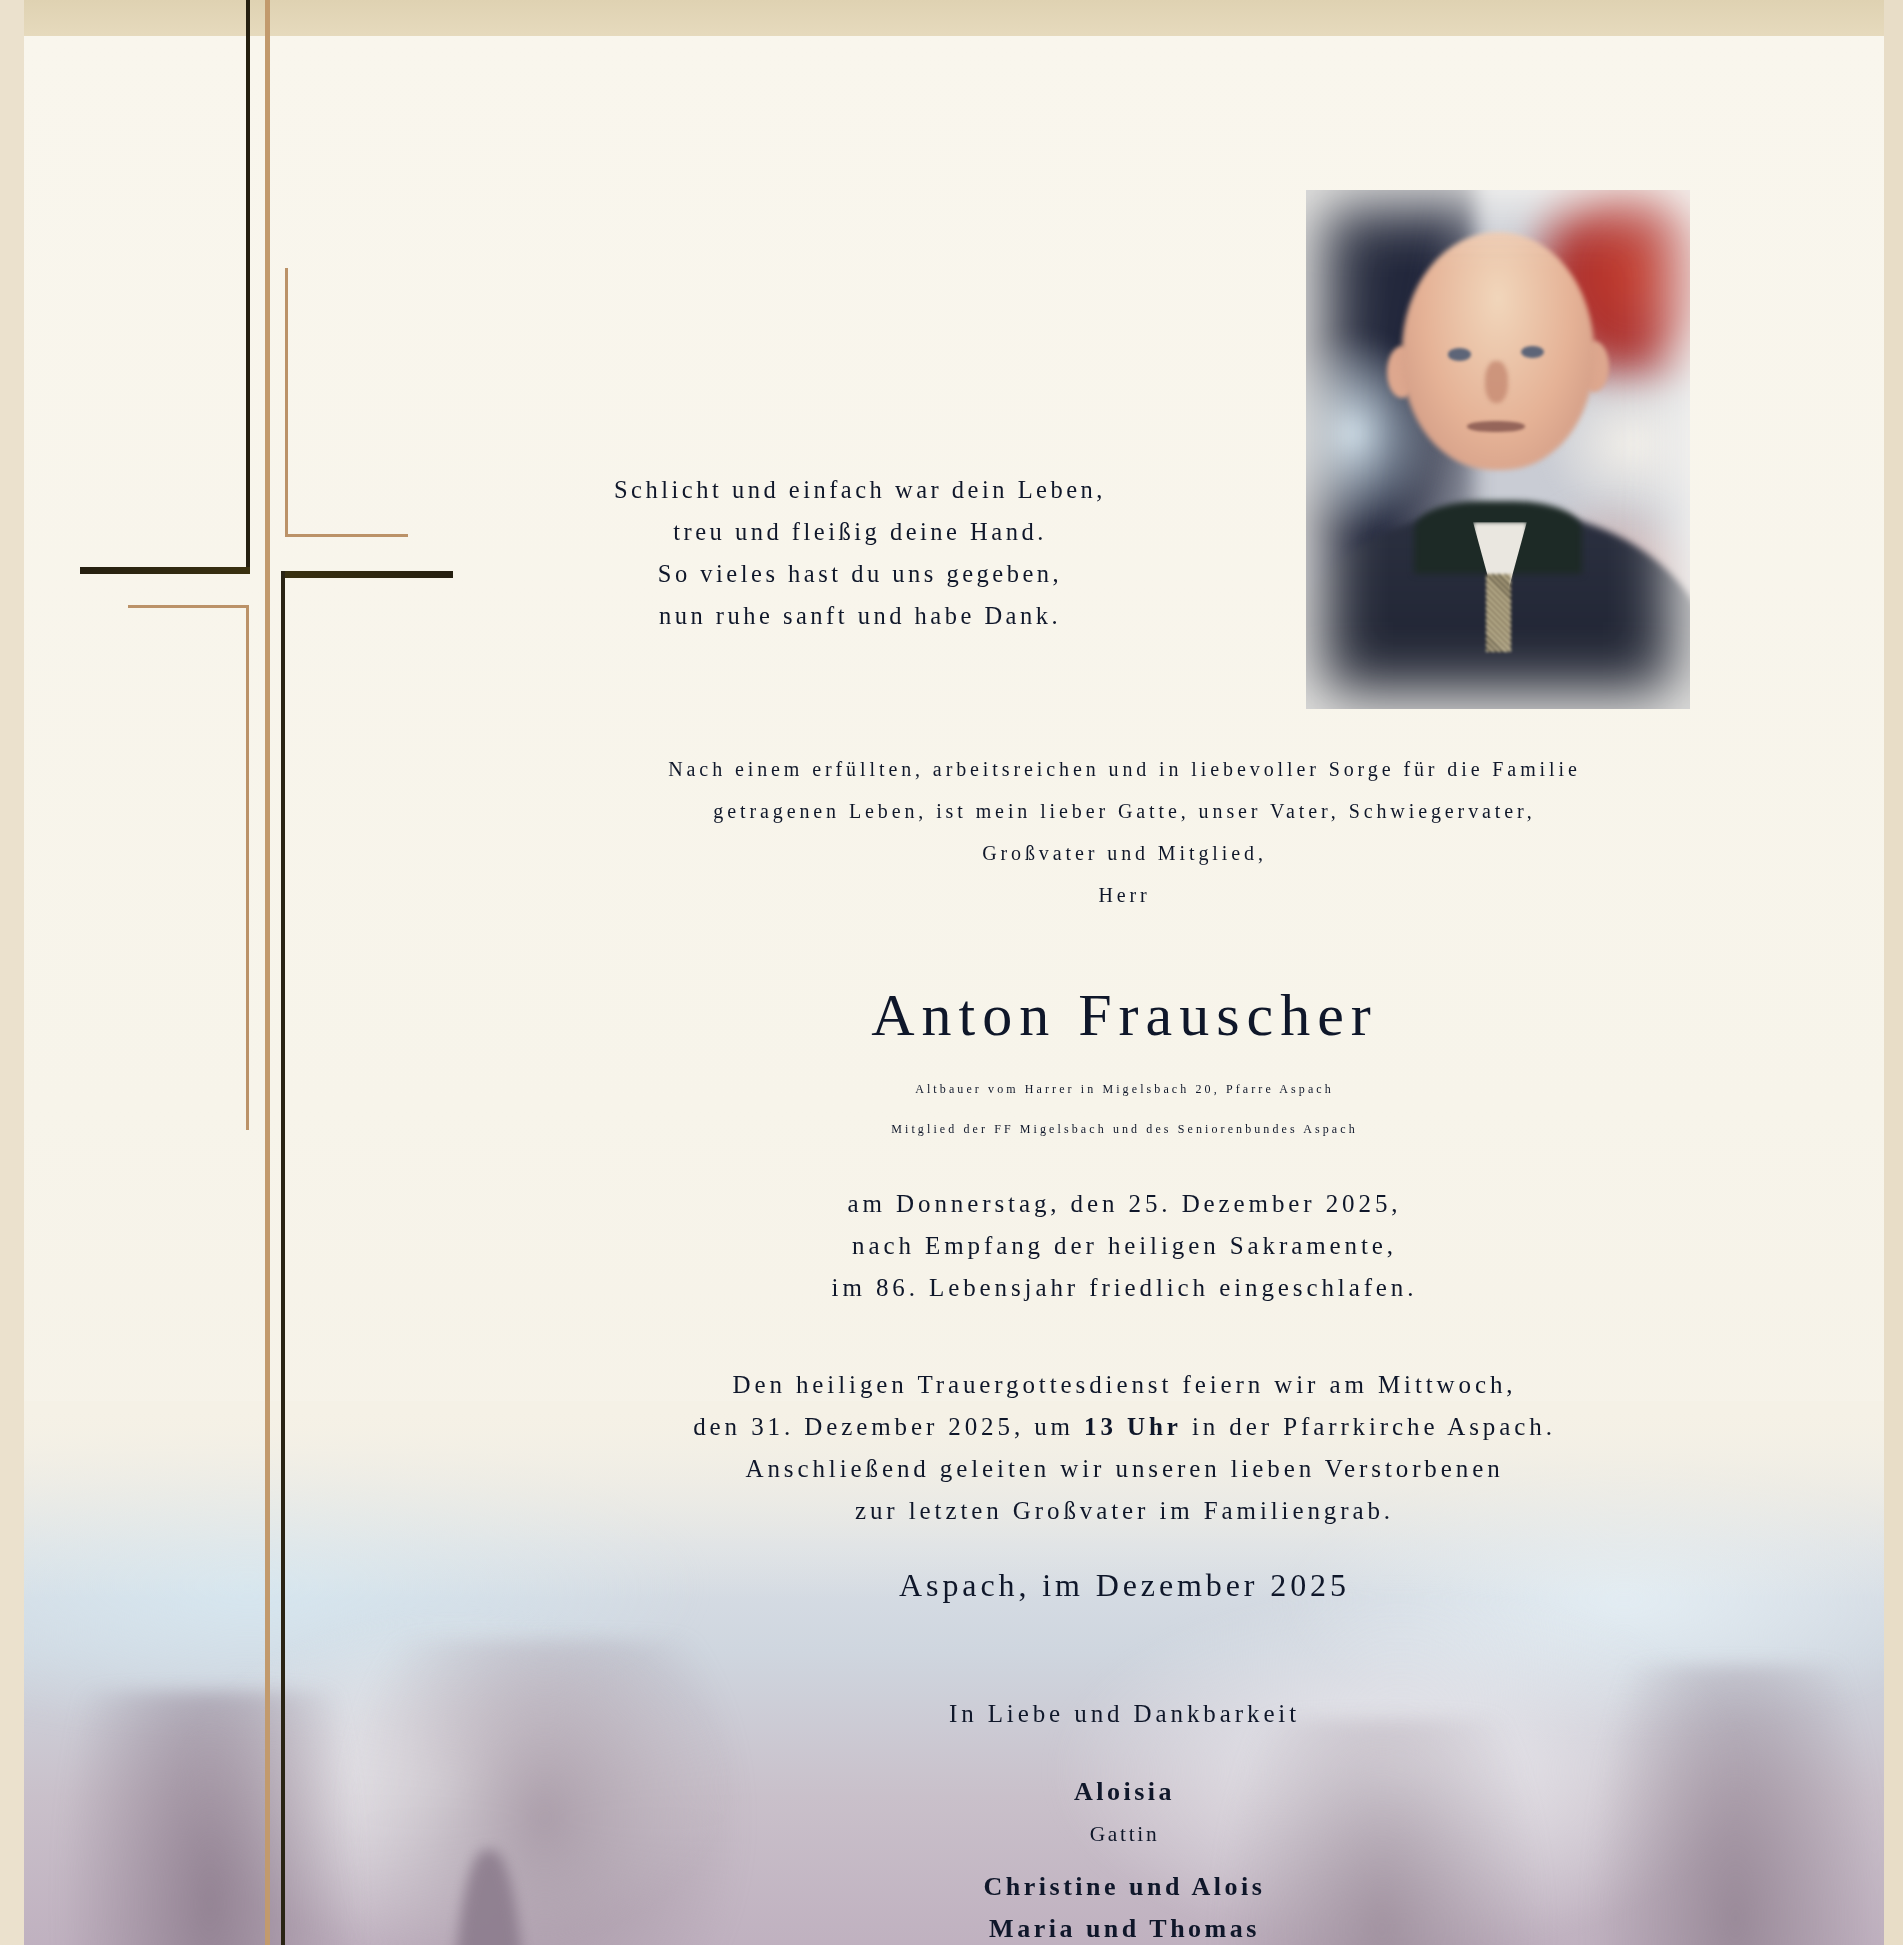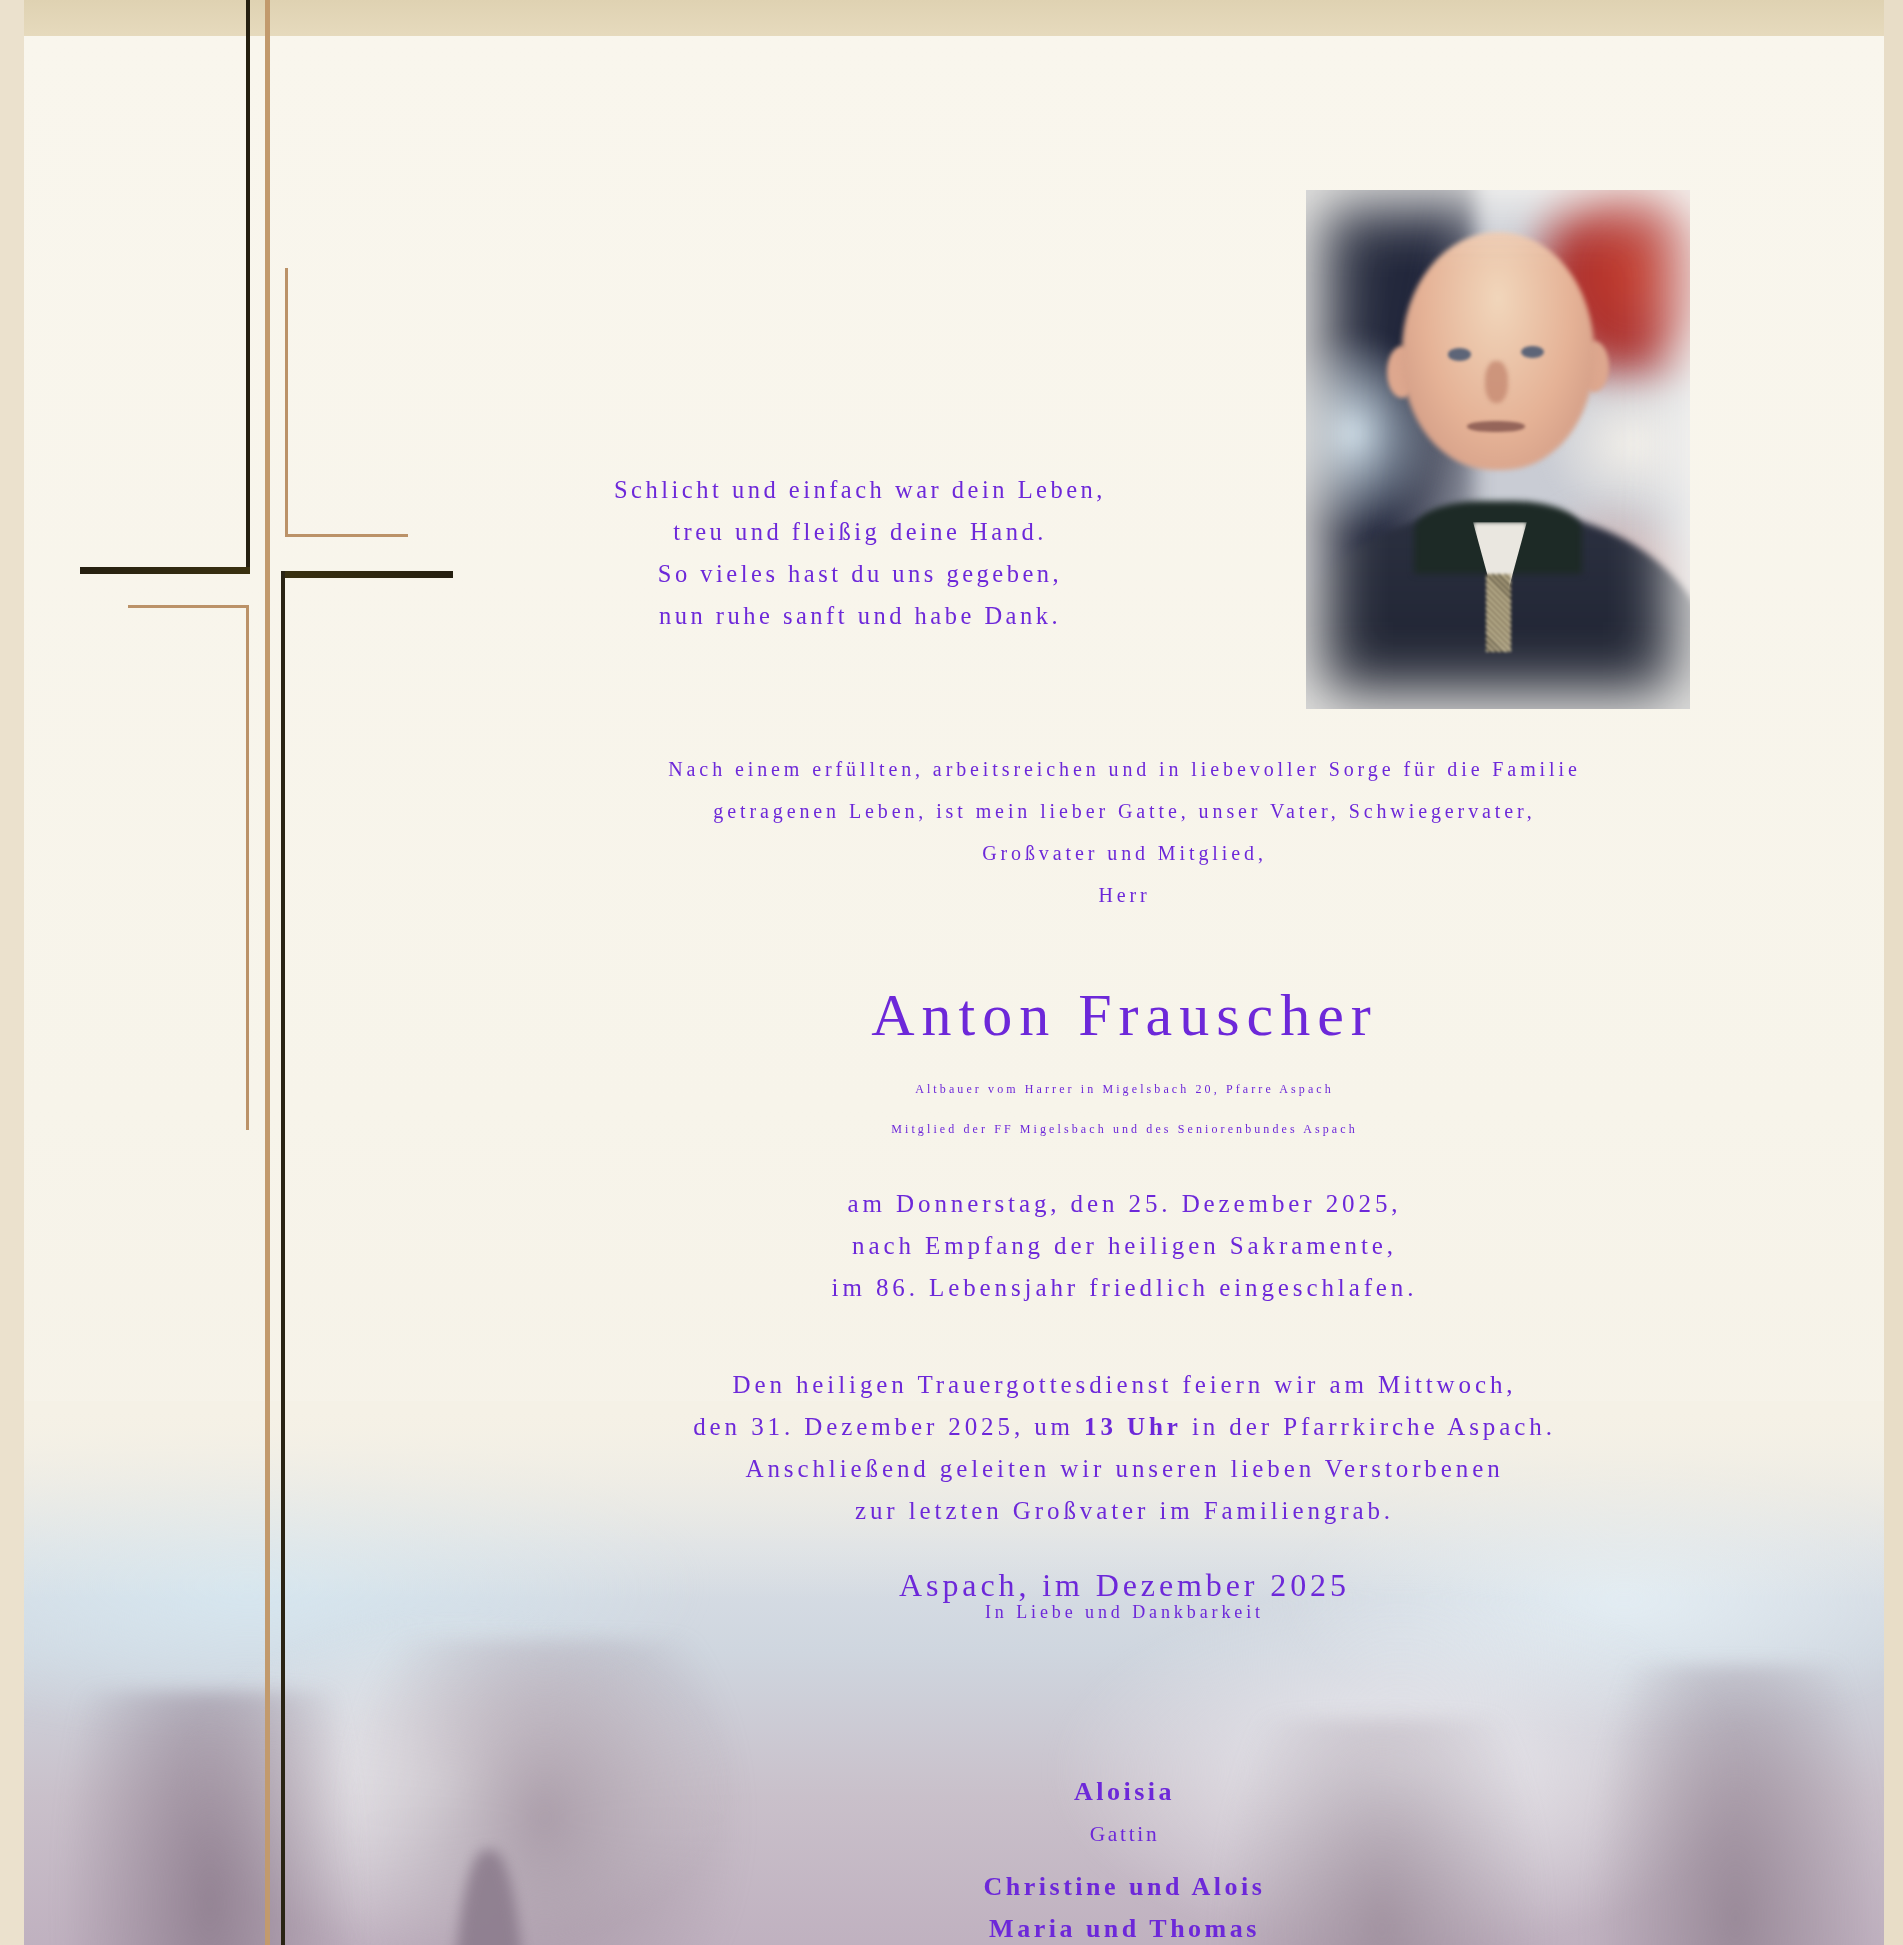--- a/index.html
+++ b/index.html
@@ -66,30 +66,30 @@
   .ph-eye-r { left:56%; top:30%;  width:6%; height:2.4%; border-radius:50%; background:#5d6578; filter:blur(1.6px); }
   .ph-nose  { left:46.5%; top:33%; width:6%; height:8%; border-radius:45%; background:rgba(198,138,114,.8); filter:blur(2.3px); }
   .ph-mouth { left:42%; top:44.5%; width:15%; height:2.2%; border-radius:45%; background:#95655a; filter:blur(1.6px); }
   .ph-jacket{ left:-8%; bottom:-10%; width:116%; height:48%; border-radius:46% 46% 0 0 / 72% 72% 0 0; background:linear-gradient(180deg,#2b3040,#191d2b); filter:blur(3.5px); }
   .ph-collar{ left:28%; bottom:26%; width:44%; height:14%; border-radius:40% 40% 0 0; background:#1d2a26; filter:blur(3.1px); }
   .ph-shirt { left:43.5%; bottom:17%; width:14%; height:19%; clip-path:polygon(0 0,100% 0,50% 100%); background:#eae7e0; filter:blur(1.9px); }
   .ph-tie   { left:47%; bottom:11%; width:6.5%; height:15%; background:repeating-linear-gradient(45deg,#cfc19d 0 2.7px,#49422f 2.7px 4.3px); filter:blur(1.6px); }
   .photo::after { content:""; position:absolute; inset:0; box-shadow:inset 0 0 58px 17.5px rgba(251,250,245,.92); }
 
   
-  .t { position:absolute; left:350px; width:1549px; text-align:center; color:#6d28d9; }
+  .t { position:absolute; left:350px; width:1549px; text-align:center; color:#0f172a; }
   .b { font-weight:bold; }
   .poem     { left:428px; width:864px; top:469px; font-size:24.5px; line-height:42px; letter-spacing:3.5px; }
   .intro    { top:748px; font-size:20px; line-height:42px; letter-spacing:3.9px; }
   .name     { top:971px; font-size:60px; line-height:89px; letter-spacing:7px; }
   .subtitle { top:1069px; font-size:12px; line-height:40px; letter-spacing:3.1px; }
   .death    { top:1183px; font-size:25px; line-height:42px; letter-spacing:3.9px; }
   .service  { top:1364px; font-size:25px; line-height:42px; letter-spacing:3.9px; }
   .dateline { top:1567px; font-size:32px; letter-spacing:3.9px;font-family:Liberation Serif, serif; }
-  .closing  { top:1602px; font-size:18px; letter-spacing:3.9px; }
+  .closing  { top:1700px; font-size:25px; letter-spacing:3.9px; }
   .fam-n  { font-size:26px; font-weight:bold; letter-spacing:3.5px; }
   .fam-r  { font-size:21.4px; letter-spacing:2.7px; }
   .m1n { top:1777px; } .m1r { top:1822px; }
   .m2a { top:1872px; } .m2b { top:1914px; }
 </style>
 </head>
 <body>
 
 <div class="page">
 

